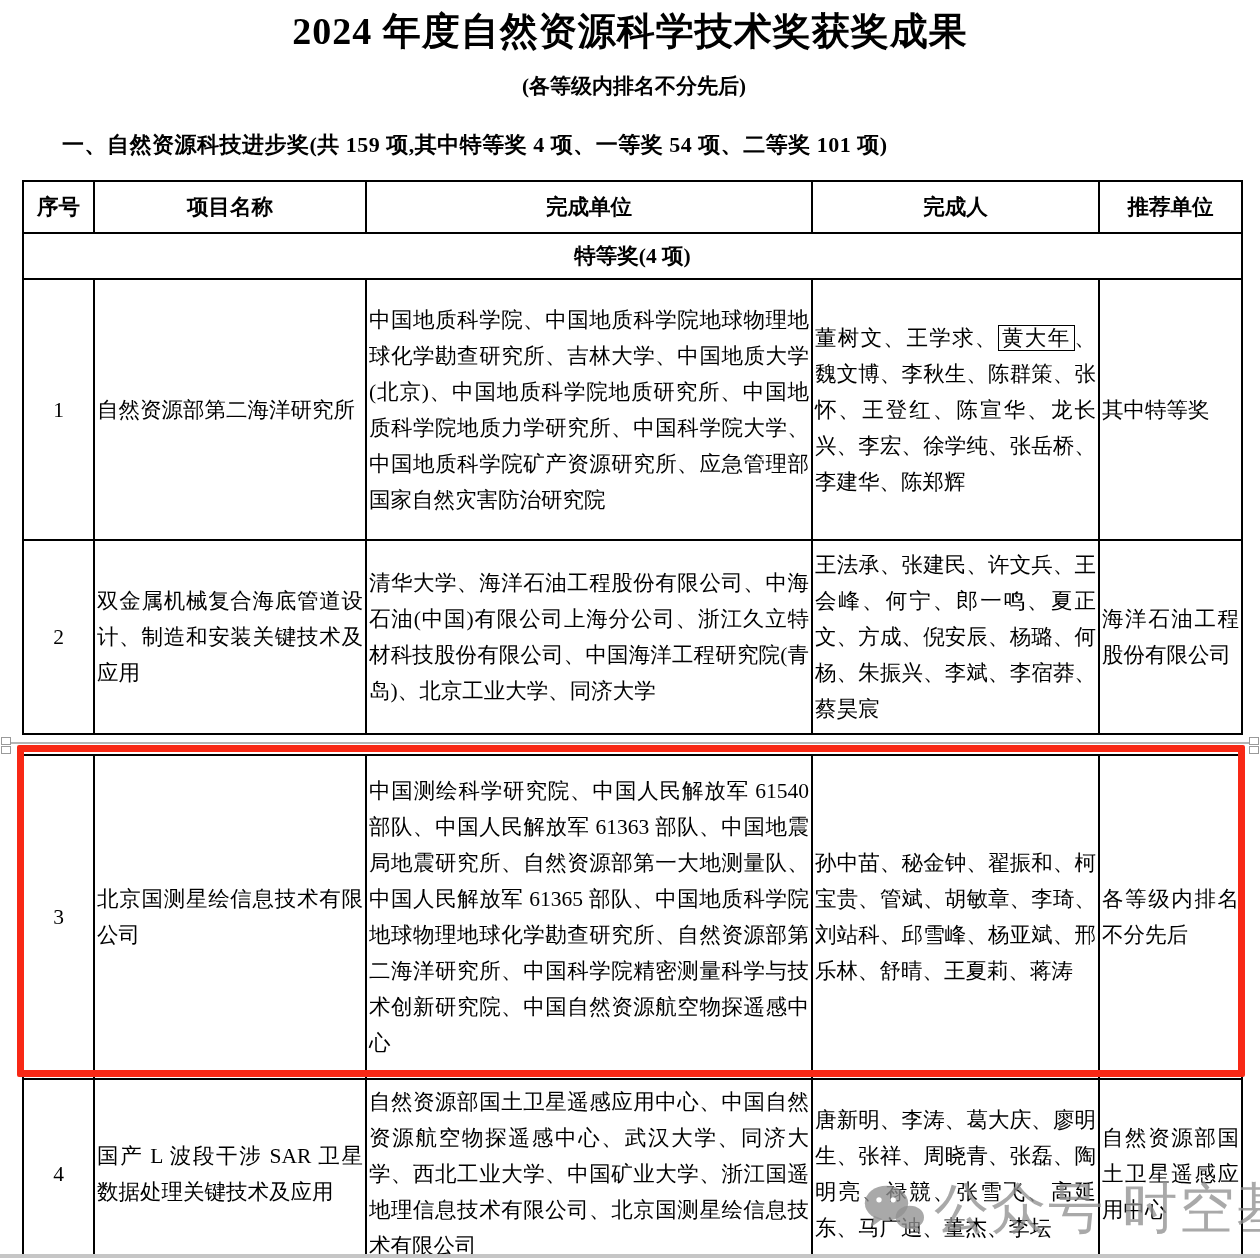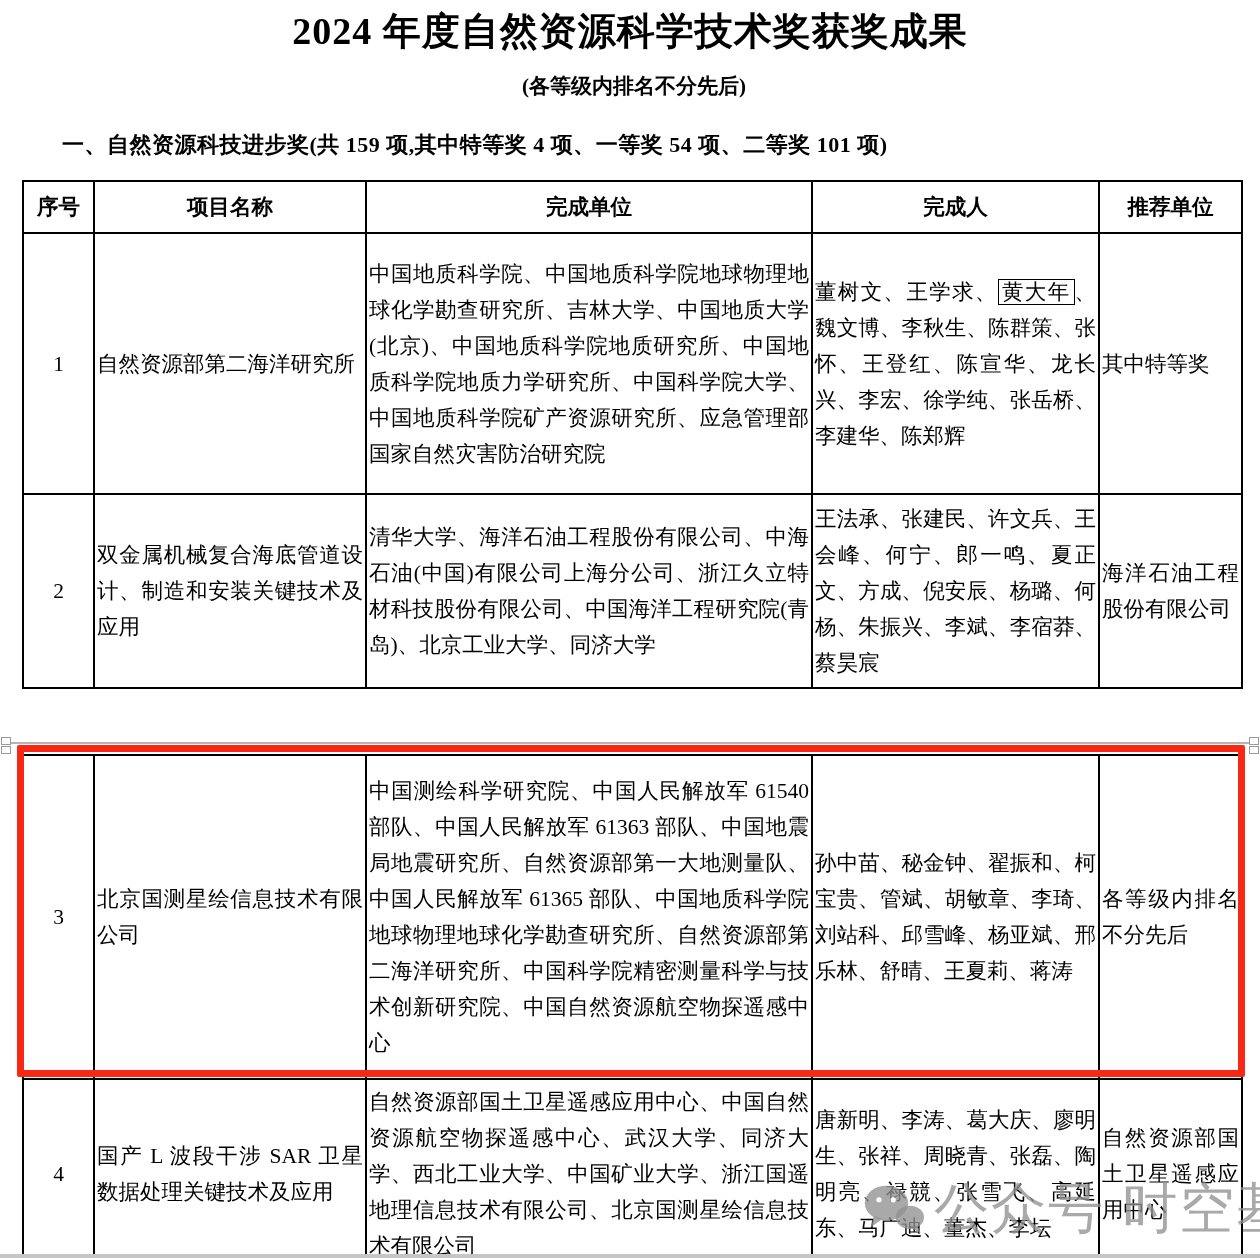--- a/index.html
+++ b/index.html
@@ -75,20 +75,23 @@
       <col style="width:143px">
     </colgroup>
   <tbody>
       <tr style="height:52px">
     <td class="th-cell">序号</td>
     <td class="th-cell">项目名称</td>
     <td class="th-cell">完成单位</td>
     <td class="th-cell">完成人</td>
     <td class="th-cell">推荐单位</td>
   </tr>
+  <tr style="height:44px">
+    <td class="category-cell" colspan="5">特等奖(4 项)</td>
+  </tr>
   <tr style="height:261px">
     <td class="no-cell">1</td>
     <td class="justify">自然资源部第二海洋研究所</td>
     <td class="justify">中国地质科学院、中国地质科学院地球物理地球化学勘查研究所、吉林大学、中国地质大学(北京)、中国地质科学院地质研究所、中国地质科学院地质力学研究所、中国科学院大学、中国地质科学院矿产资源研究所、应急管理部国家自然灾害防治研究院</td>
     <td class="justify"><span>董树文、王学求、</span><span class="boxed">黄大年</span><span>、魏文博、李秋生、陈群策、张怀、王登红、陈宣华、龙长兴、李宏、徐学纯、张岳桥、李建华、陈郑辉</span></td>
     <td class="justify">其中特等奖</td>
   </tr>
   <tr style="height:194px">
     <td class="no-cell">2</td>
     <td class="justify">双金属机械复合海底管道设计、制造和安装关键技术及应用</td>

